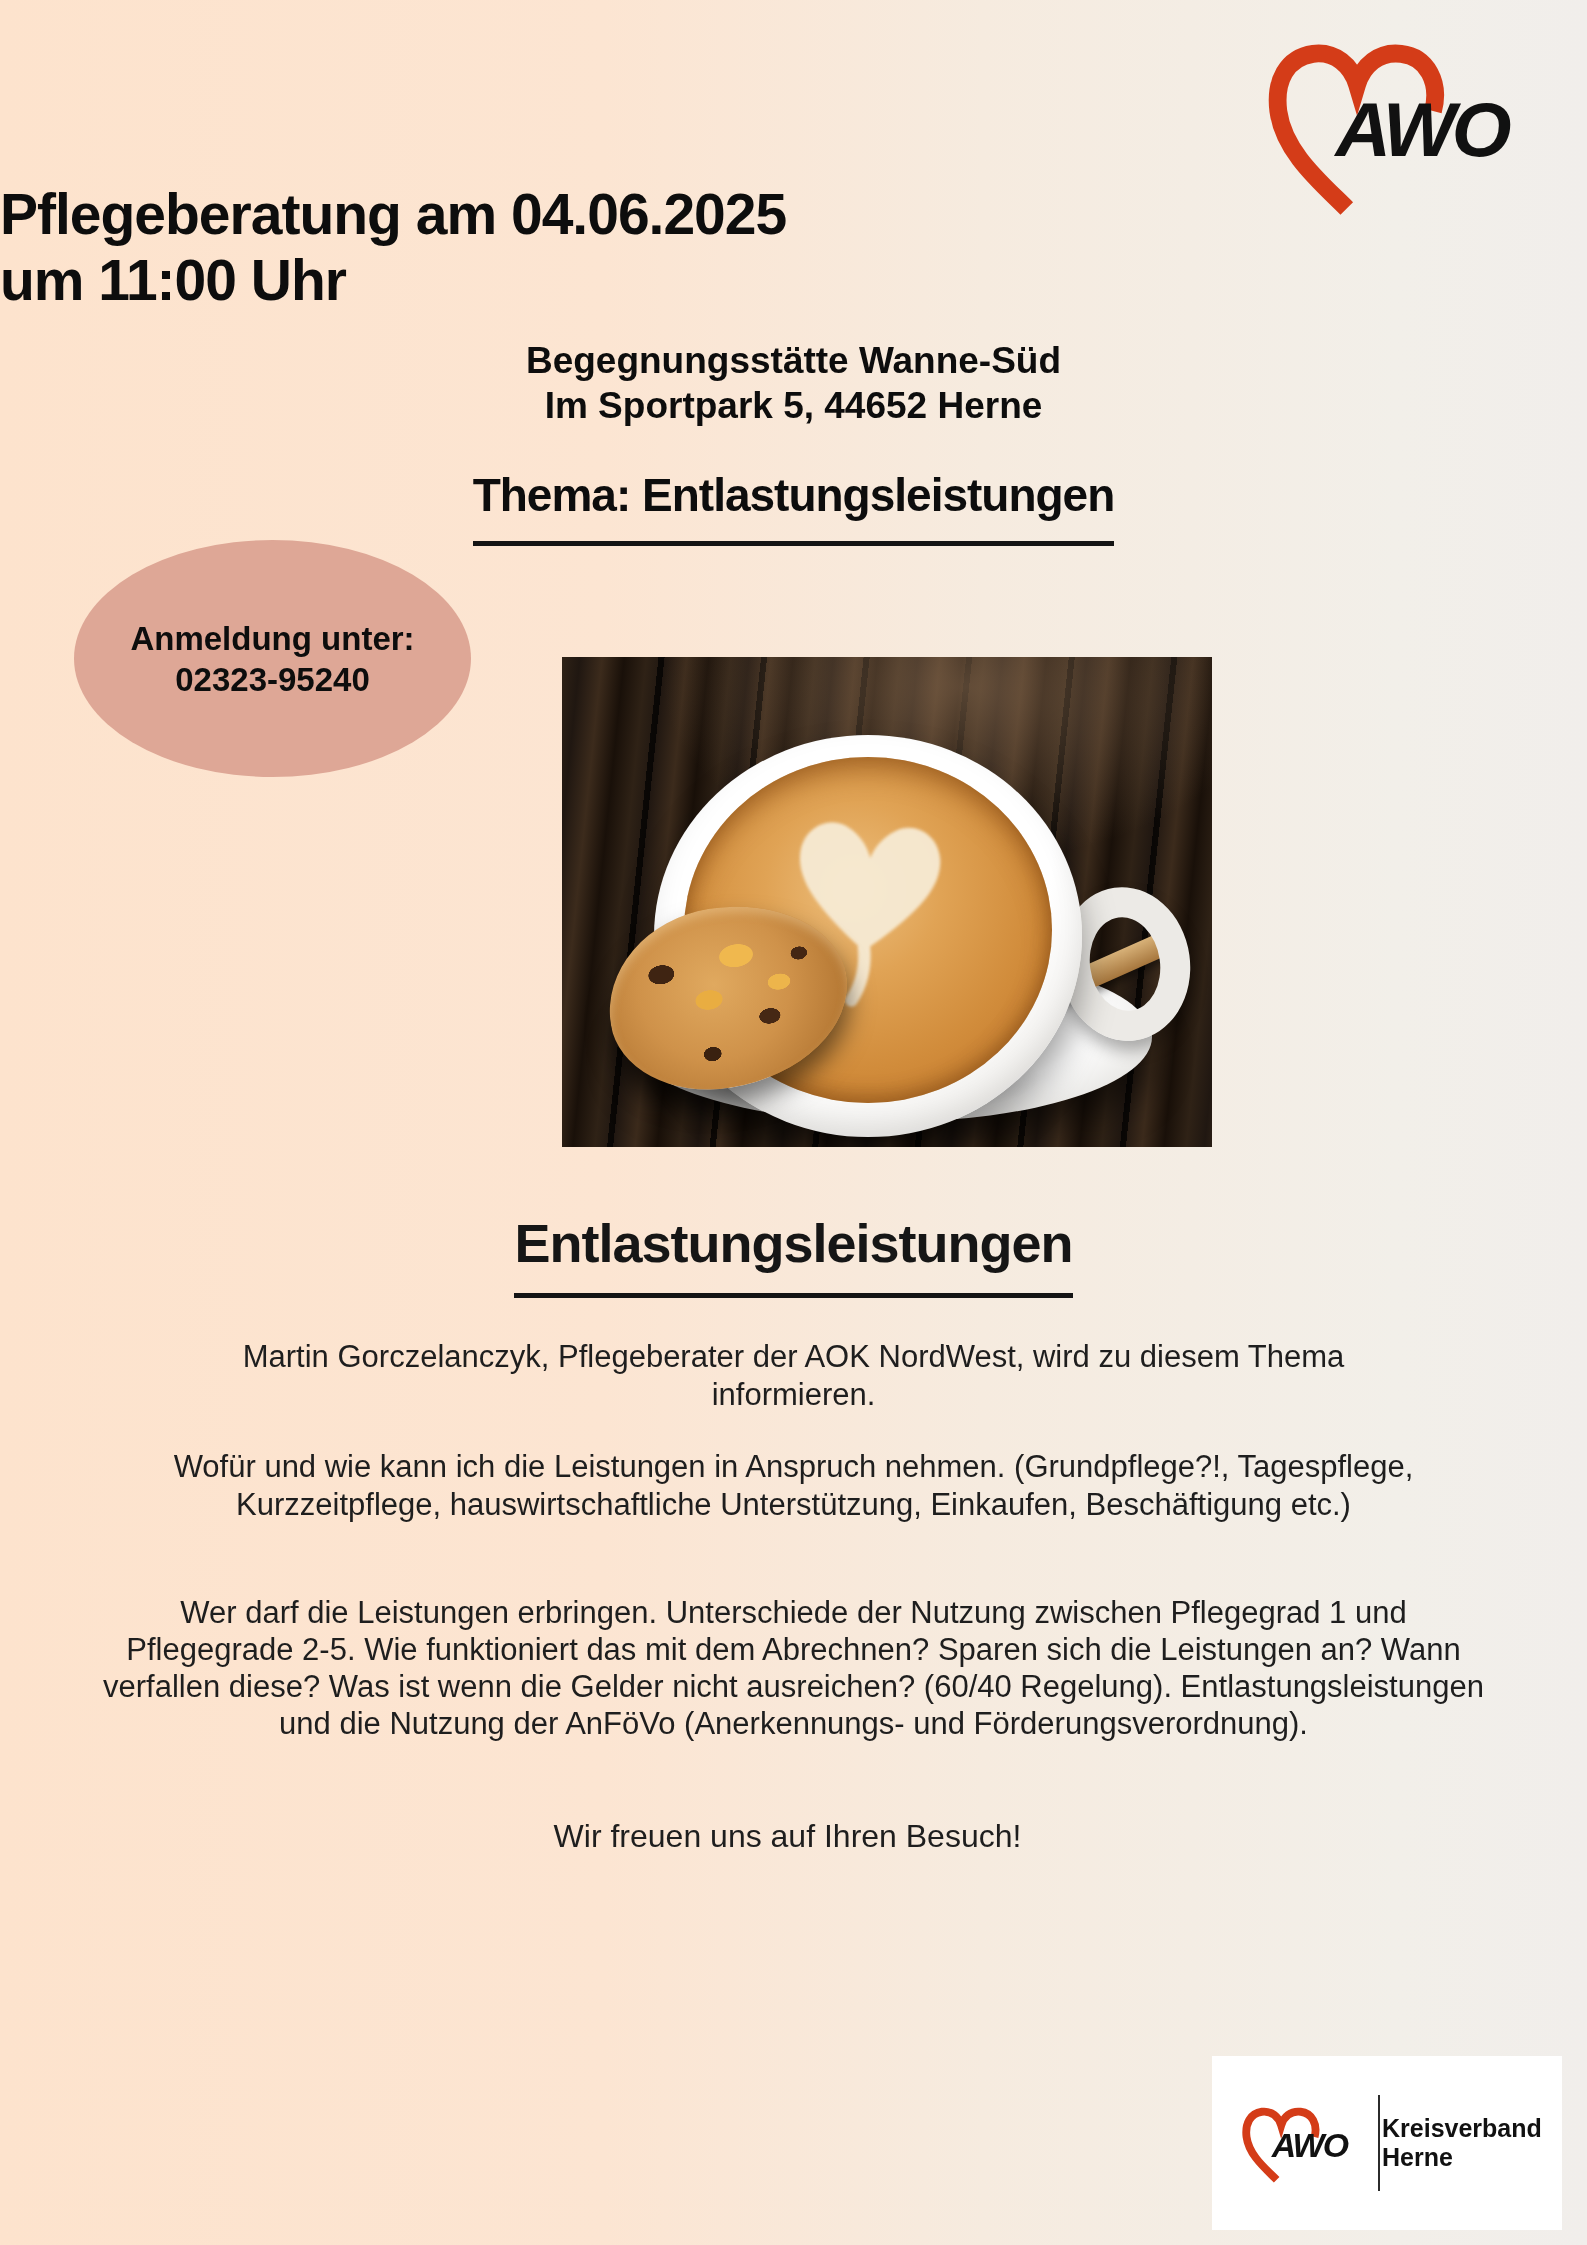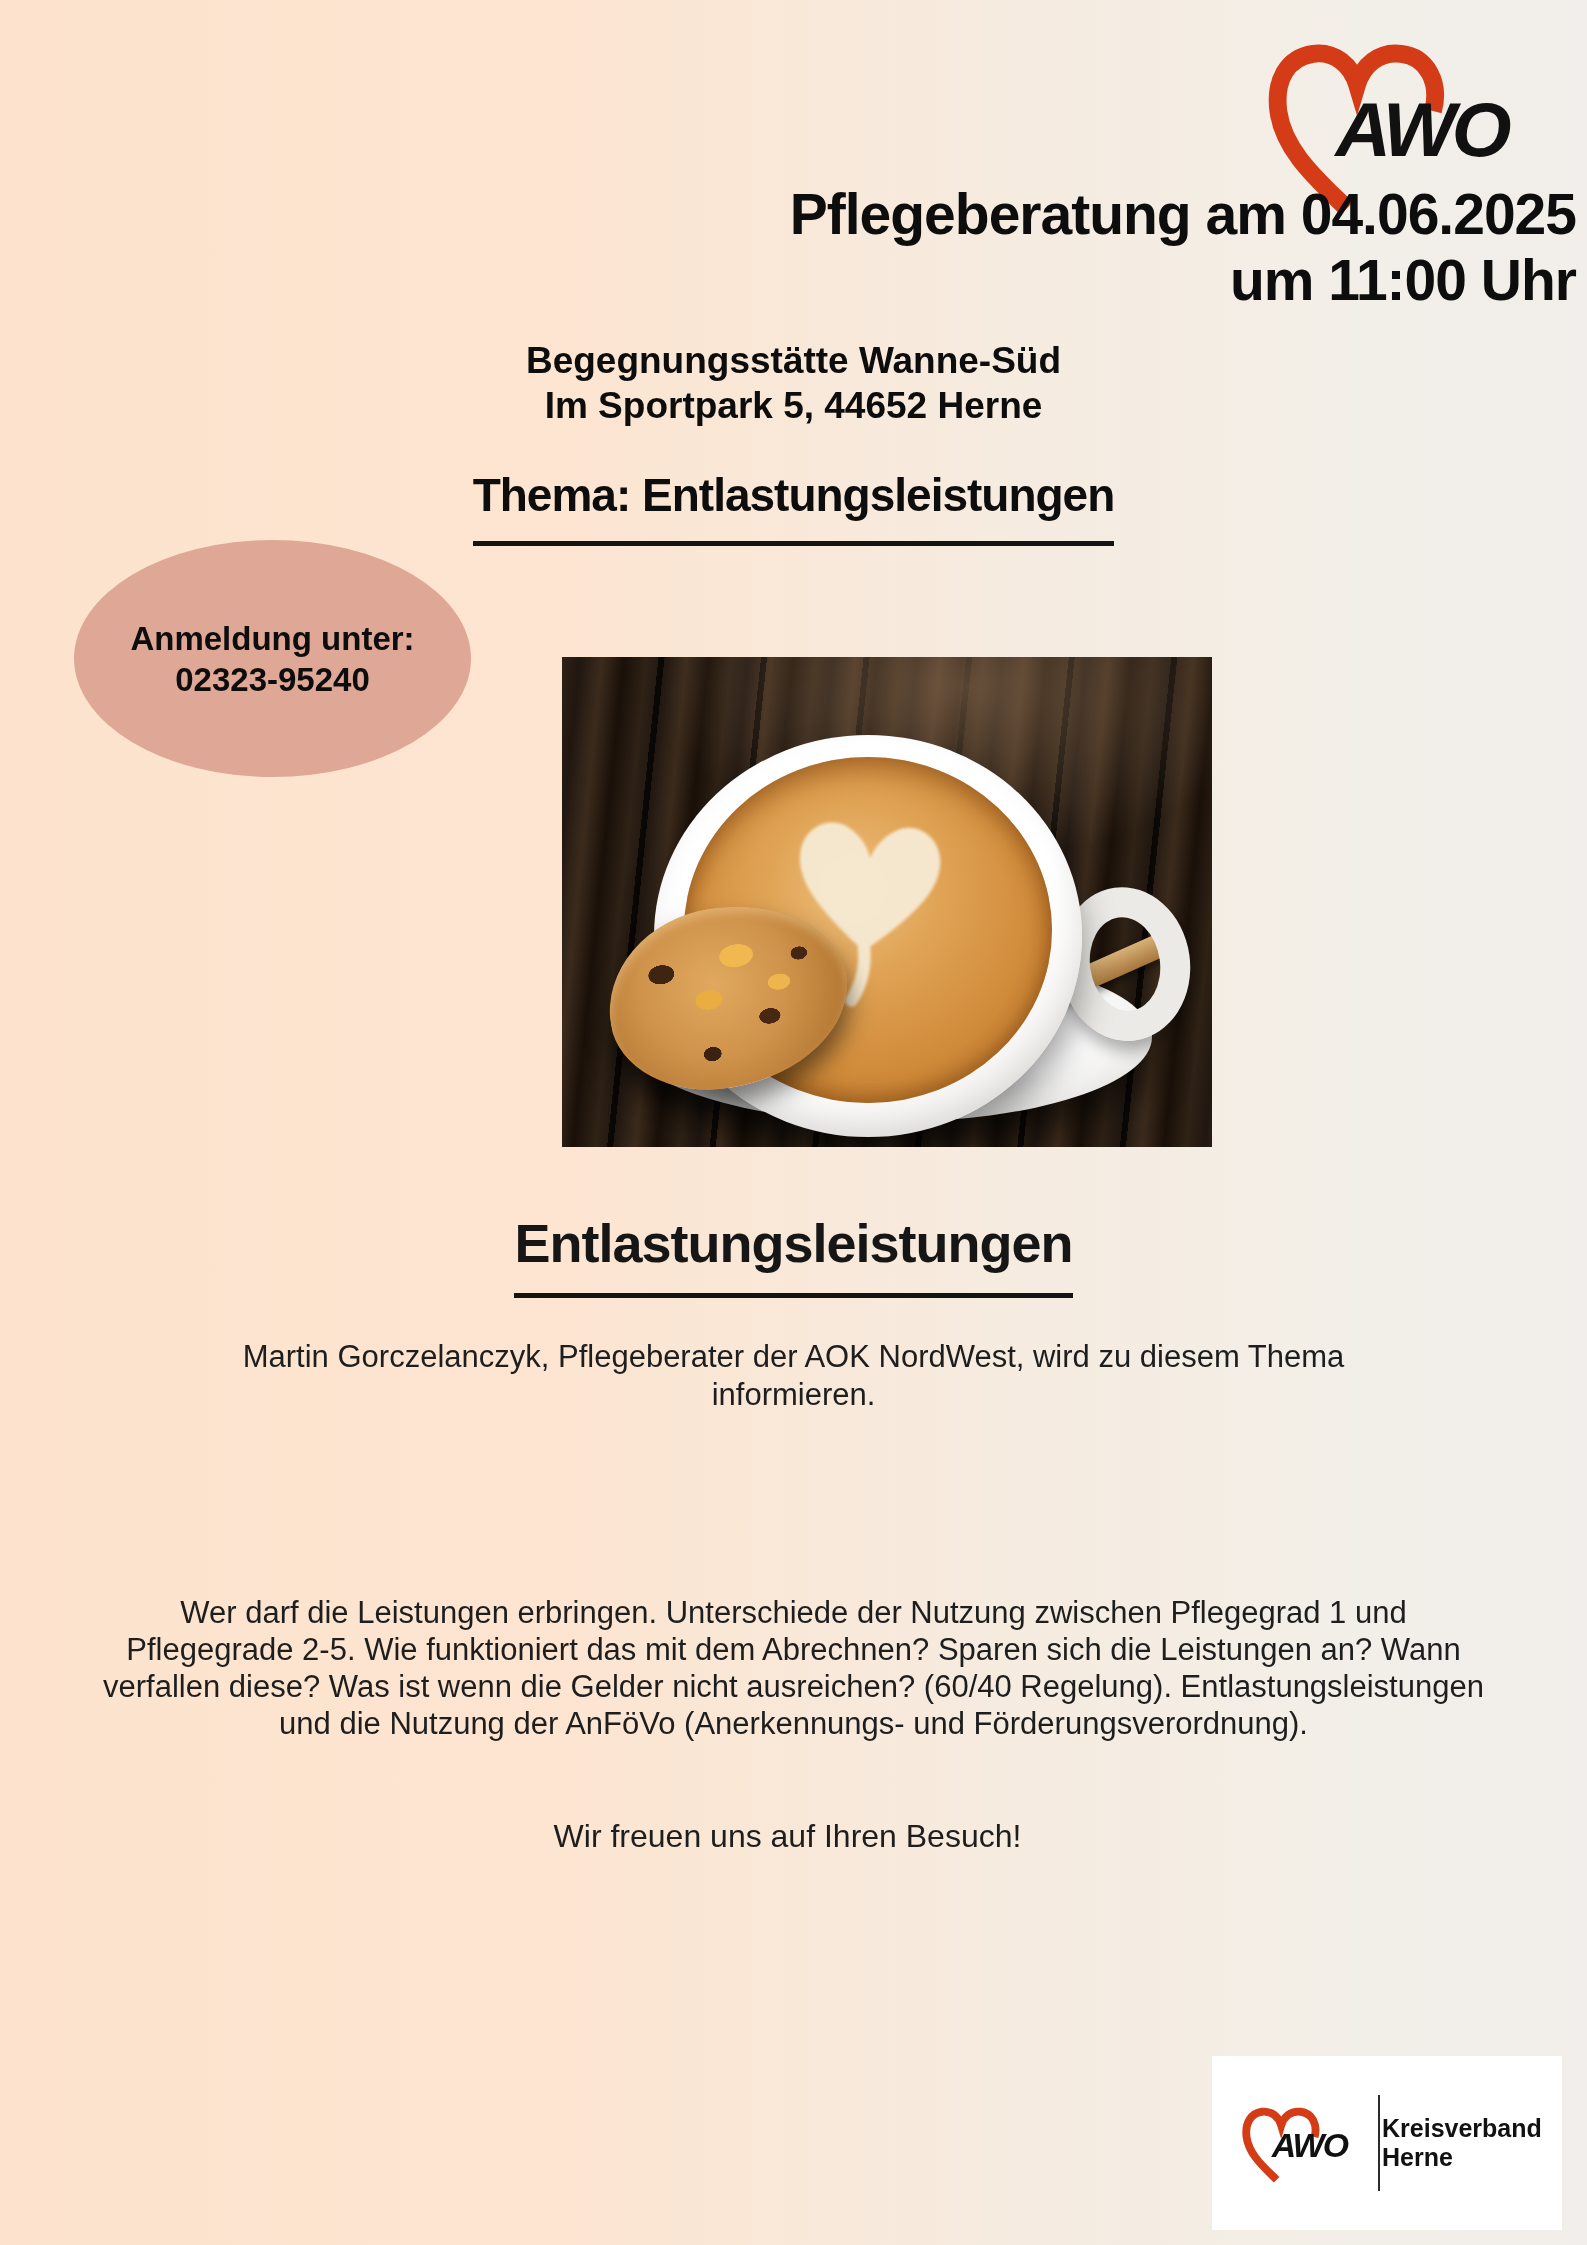--- a/index.html
+++ b/index.html
@@ -33,21 +33,21 @@
     font-style: italic;
     letter-spacing: -2px;
     fill: #111;
   }
 
   
   .title {
     position: absolute;
     left: 0; right: 11px;
     top: 181px;
-    text-align: right;
+    text-align: left;
     font-size: 57px;
     font-weight: bold;
     line-height: 66px;
     letter-spacing: -1px;
     color: #0d0d0d;
   }
   .venue {
     position: absolute;
     left: 0; right: 0;
     top: 338px;
@@ -287,20 +287,21 @@
       <path fill="none" stroke="#f7ecd6" stroke-width="7" stroke-linecap="round" d="M50,84 C52,96 50,105 45,114"></path>
     </svg>
     <div class="cookie"></div>
   </div>
 
   <div class="section-heading">
     <span>Entlastungsleistungen</span>
   </div>
 
   <p class="para p1">Martin Gorczelanczyk, Pflegeberater der AOK NordWest, wird zu diesem Thema informieren.</p>
+  <p class="para p2">Wofür und wie kann ich die Leistungen in Anspruch nehmen. (Grundpflege?!, Tagespflege, Kurzzeitpflege, hauswirtschaftliche Unterstützung, Einkaufen, Beschäftigung etc.)</p>
   <p class="para p3">Wer darf die Leistungen erbringen. Unterschiede der Nutzung zwischen Pflegegrad 1 und Pflegegrade 2-5. Wie funktioniert das mit dem Abrechnen? Sparen sich die Leistungen an? Wann verfallen diese? Was ist wenn die Gelder nicht ausreichen? (60/40 Regelung). Entlastungsleistungen und die Nutzung der AnFöVo (Anerkennungs- und Förderungsverordnung).</p>
   <div class="closing">Wir freuen uns auf Ihren Besuch!</div>
 
   <div class="footer-card">
     <svg class="logo-footer" viewBox="0 0 160 100">
       <path class="heart-path" stroke="#d43c18" d="M88,42 C92,27 85,13 71,11.5 C59,10 50.5,18 47.5,28 C44.5,18 36,10 24,11.5 C10,13.5 3.5,26 5.5,42 C8.5,64 28,80 42,94"></path>
       <text class="awo-word" x="36" y="66" font-size="41">AWO</text>
     </svg>
     <div class="footer-divider"></div>
     <div class="footer-org">

